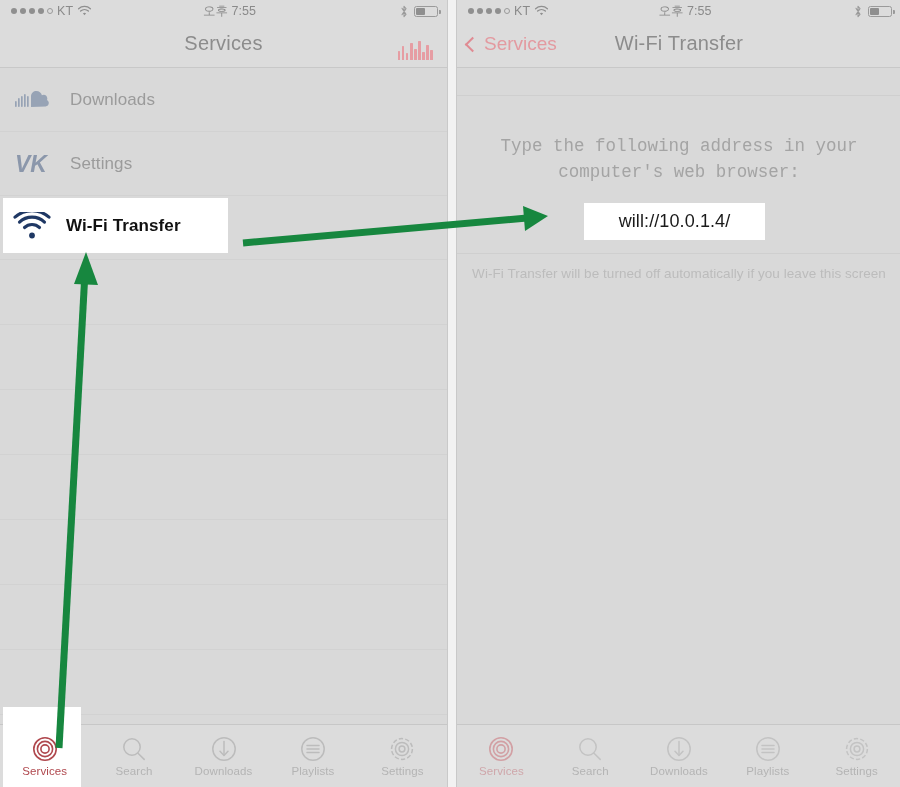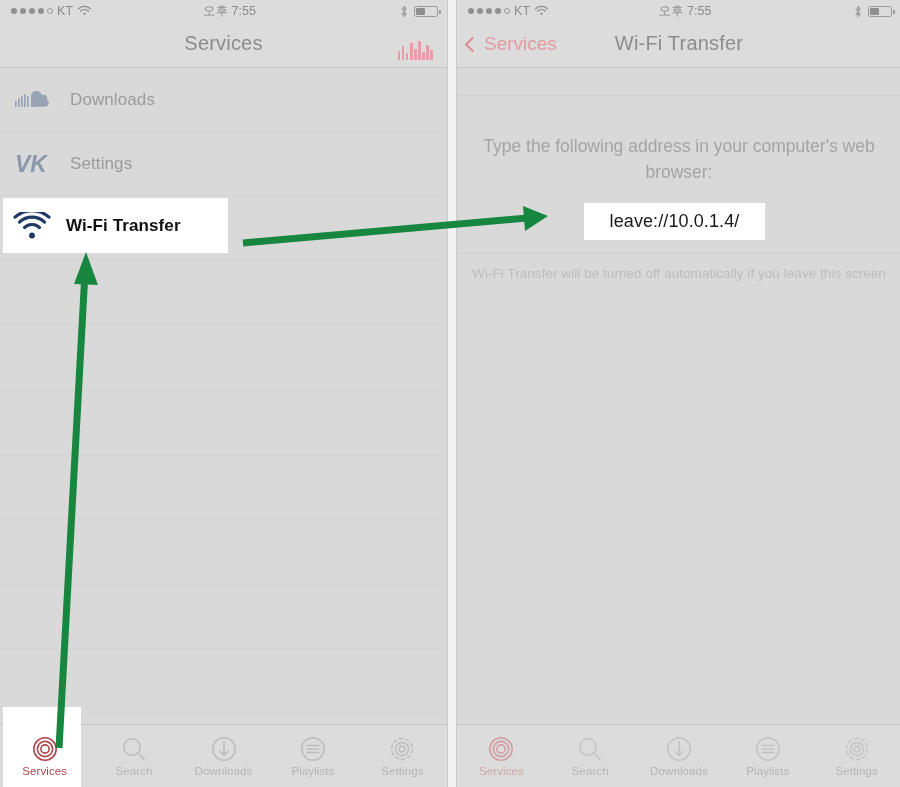--- a/index.html
+++ b/index.html
@@ -245,20 +245,21 @@
     background: #cfcfcf;
   }
   .detail-instruction {
     position: absolute;
     top: 65px;
     left: 14px; right: 14px;
     text-align: center;
     font-size: 17.5px;
     line-height: 26px;
     color: #a4a4a4;
+    font-family: Liberation Mono, monospace;
   }
   .url-box {
     position: absolute;
     top: 135px;
     left: 127px;
     width: 181px;
     height: 37px;
     background: #ffffff;
     display: flex;
     align-items: center;
@@ -481,21 +482,21 @@
       <div class="nav-back">
         <span class="chev"></span>
         <span>Services</span>
       </div>
       <div class="nav-title">Wi-Fi Transfer</div>
     </div>
 
     <div class="detail">
       <div class="detail-sep" style="top:27px"></div>
       <div class="detail-instruction">Type the following address in your computer's web browser:</div>
-      <div class="url-box">leave://10.0.1.4/</div>
+      <div class="url-box">will://10.0.1.4/</div>
       <div class="detail-sep" style="top:185px"></div>
       <div class="detail-note">Wi-Fi Transfer will be turned off automatically if you leave this screen</div>
     </div>
 
     <div class="tabbar">
       <div class="tab active">
         <span class="tab-icon">
           <svg width="26" height="26" viewBox="0 0 26 26">
             <circle cx="13" cy="13" r="11.2" fill="none" stroke="#d2a0a4" stroke-width="1.6"></circle>
             <circle cx="13" cy="13" r="7.6" fill="none" stroke="#d2a0a4" stroke-width="1.6"></circle>

